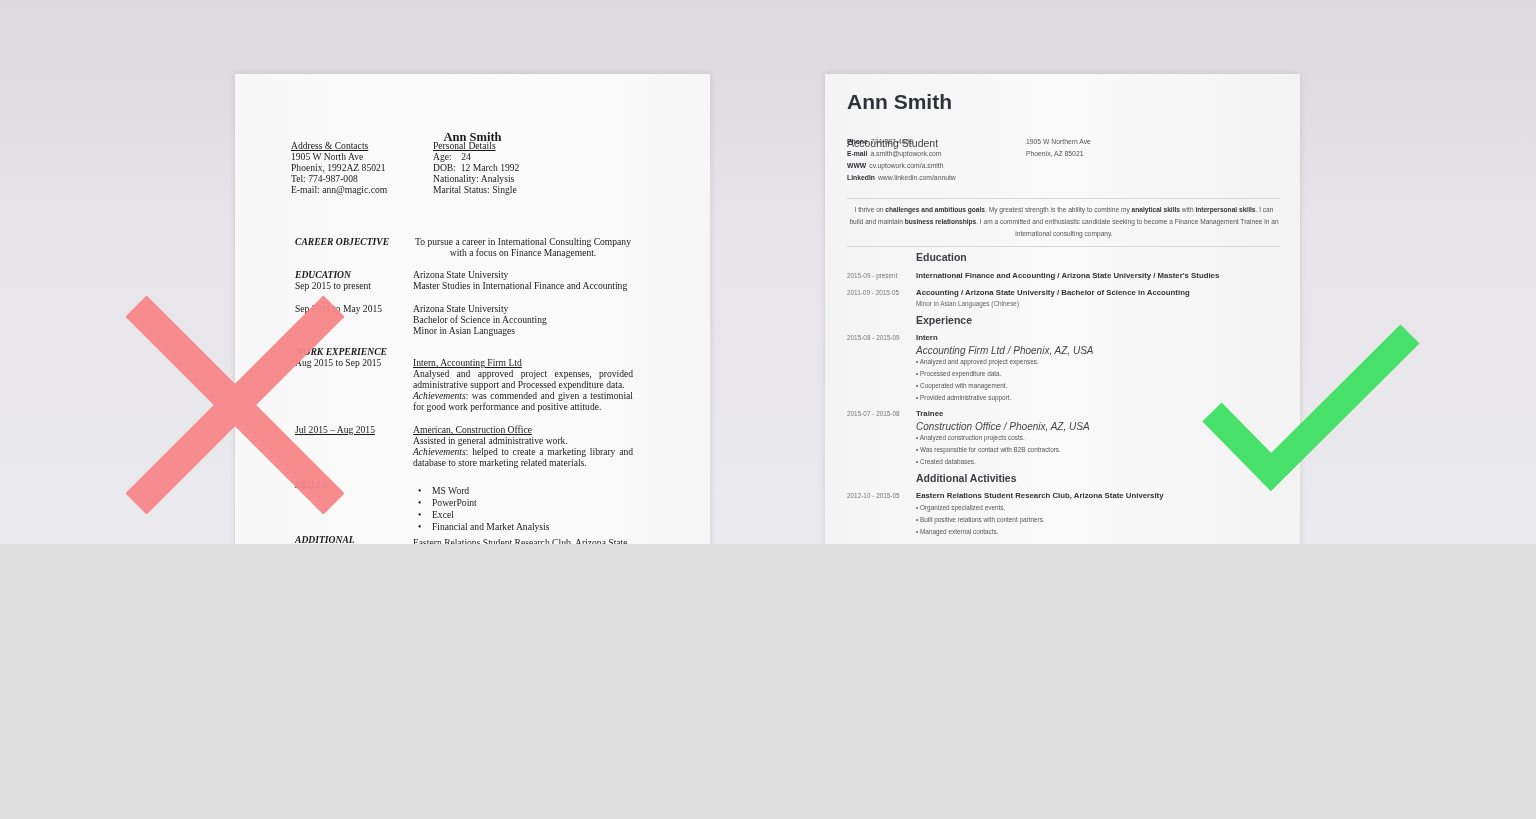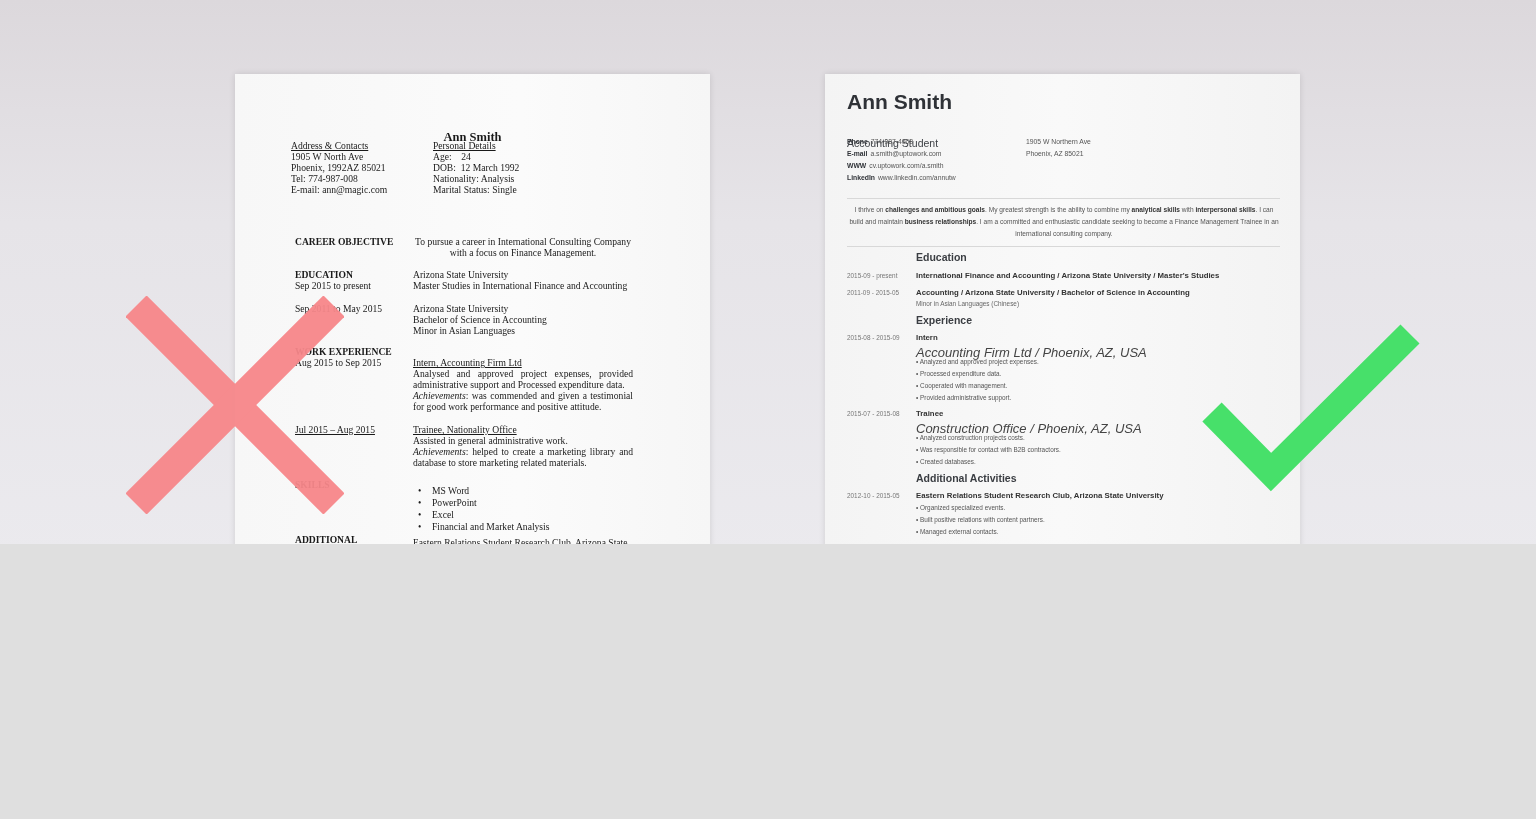--- a/index.html
+++ b/index.html
@@ -25,42 +25,42 @@
     }
     .paper.left { left: 235px; background: linear-gradient(90deg,#f7f7f7,#fbfbfb 60%,#f6f6f6); }
     .paper.right { left: 825px; background: linear-gradient(90deg,#f4f4f4,#f9f9f9 50%,#f3f3f3); }
 
     
     .bad { font-family: "Liberation Serif", serif; color: #1a1a1a; font-size: 9.6px; line-height: 11px; }
     .bad .name { position: absolute; top: 58px; left: 0; width: 475px; text-align: center; font-weight: bold; font-size: 12.5px; }
     .bad .col { position: absolute; top: 66px; }
     .bad .col .h { text-decoration: underline; }
     .bad .sec { position: absolute; left: 60px; width: 115px; }
-    .bad .sec .t { font-weight: bold; }
+    .bad .sec .t { font-weight: bold; font-style: italic; }
     .bad .body { position: absolute; left: 178px; width: 220px; text-align: justify; }
     .bad .u { text-decoration: underline; }
     .bad .ital { font-style: italic; }
     .bad ul { margin: 5px; padding-left: 14px; list-style: none; }
     .bad ul li::before { content: "•"; position: absolute; margin-left: -14px; }
 
     
     .good { color: #3a3d42; }
     .good .name { position: absolute; left: 22px; top: 16px; font-size: 21px; font-weight: bold; color: #2f3237; }
     .good .role { position: absolute; left: 22px; top: 43px; font-size: 10.5px; color: #3e4146; margin-top: 20px; }
     .good .contacts { position: absolute; left: 22px; top: 62px; font-size: 6.8px; line-height: 12px; color: #555; }
     .good .contacts b { color: #2f3237; margin-right: 3px; }
     .good .addr { position: absolute; left: 201px; top: 62px; font-size: 6.8px; line-height: 12px; color: #555; }
     .good .divider { position: absolute; left: 22px; width: 433px; height: 1px; background: #d8d8d8; }
     .good .summary { position: absolute; left: 24px; top: 130px; width: 430px; text-align: center; font-size: 6.6px; line-height: 12px; color: #555; }
     .good .summary b { color: #333; }
     .good .sh { position: absolute; left: 91px; font-size: 10.5px; font-weight: bold; color: #3a3d42; }
     .good .row { position: absolute; left: 22px; width: 440px; font-size: 6.8px; }
     .good .date { position: absolute; left: 0; top: 1px; font-size: 6.4px; color: #777; }
     .good .title { position: absolute; left: 69px; top: 0; font-weight: bold; font-size: 7.8px; color: #333; white-space: nowrap; }
-    .good .sub { position: absolute; left: 69px; font-style: italic; font-size: 13px; color: #444; white-space: nowrap; }
+    .good .sub { position: absolute; left: 69px; font-style: italic; font-size: 10px; color: #444; white-space: nowrap; }
     .good .minor { position: absolute; left: 69px; font-size: 6.4px; color: #666; white-space: nowrap; }
     .good .bul { position: absolute; left: 69px; font-size: 6.4px; line-height: 12px; color: #555; white-space: nowrap; }
 
     .mark { position: absolute; }
   </style>
 </head>
 <body>
 
 <div class="stage">
 
@@ -106,21 +106,21 @@
       <div class="t">WORK EXPERIENCE</div>
       <div>Aug 2015 to Sep 2015</div>
     </div>
     <div class="body" style="top:283px;">
       <div class="u">Intern, Accounting Firm Ltd</div>
       <div>Analysed and approved project expenses, provided administrative support and Processed expenditure data.</div>
       <div><span class="ital">Achievements</span><span>: was commended and given a testimonial for good work performance and positive attitude.</span></div>
     </div>
     <div class="sec" style="top:350px;text-decoration:underline;">Jul 2015 – Aug 2015</div>
     <div class="body" style="top:350px;">
-      <div class="u">Trainee, Nationality Office</div>
+      <div class="u">American, Construction Office</div>
       <div>Assisted in general administrative work.</div>
       <div><span class="ital">Achievements</span><span>: helped to create a marketing library and database to store marketing related materials.</span></div>
     </div>
 
     <div class="sec" style="top:405px;">
       <div class="t">SKILLS</div>
     </div>
     <div class="body" style="top:406px; line-height:12px;">
       <ul>
         <li>MS Word</li>

